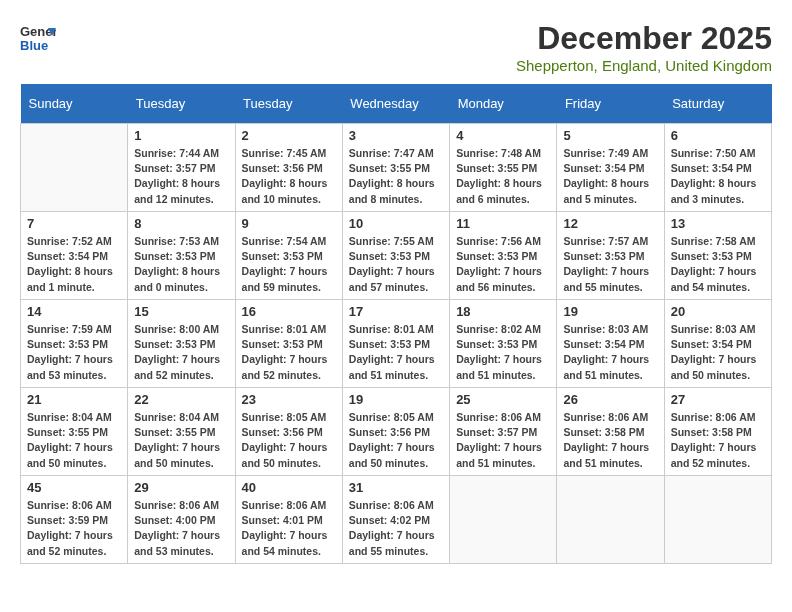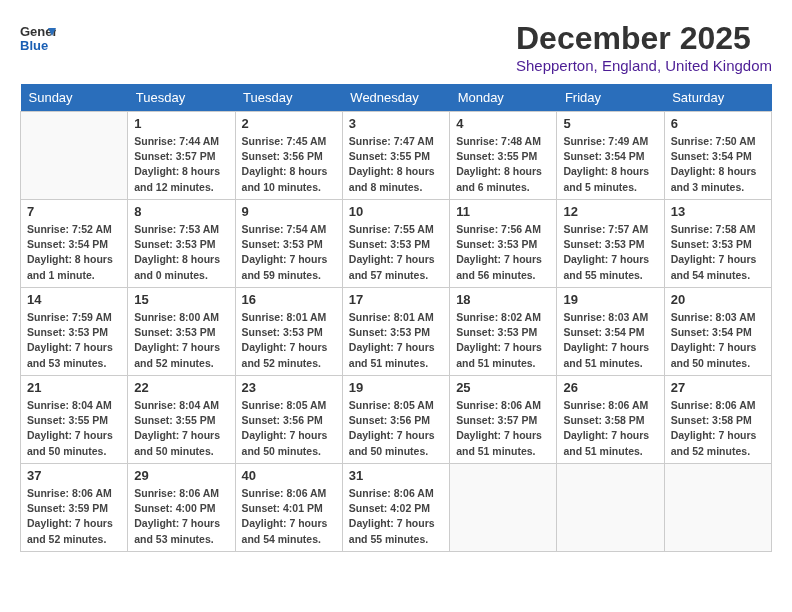--- a/index.html
+++ b/index.html
@@ -21,40 +21,41 @@
       align-items: center;
       font-size: 18px;
       font-weight: bold;
     }
     .logo-icon {
       width: 36px;
       height: 36px;
       margin-right: 4px;
     }
     .title-section {
+      text-align: right;
     }
     .month-title {
       font-size: 32px;
       font-weight: bold;
       color: #333;
     }
     .location {
       font-size: 15px;
-      color: #4c1d95;
+      color: #4d7c0f;
     }
     table {
       width: 100%;
       border-collapse: collapse;
       table-layout: fixed;
     }
     th {
       background-color: #2a6ebb;
       color: white;
       text-align: left;
-      padding: 6px 8px;
+      padding: 12px 8px;
       font-size: 13px;
       font-weight: normal;
     }
     td {
       border: 1px solid #ccc;
       vertical-align: top;
       padding: 4px 6px;
       font-size: 11px;
       color: #333;
       height: 88px;
@@ -219,21 +220,21 @@
           <div class="day-number">26</div>
           <div class="day-info">Sunrise: 8:06 AM<br>Sunset: 3:58 PM<br>Daylight: 7 hours and 51 minutes.</div>
         </td>
         <td>
           <div class="day-number">27</div>
           <div class="day-info">Sunrise: 8:06 AM<br>Sunset: 3:58 PM<br>Daylight: 7 hours and 52 minutes.</div>
         </td>
       </tr>
       <tr>
         <td>
-          <div class="day-number">37</div>
+          <div class="day-number">45</div>
           <div class="day-info">Sunrise: 8:06 AM<br>Sunset: 3:59 PM<br>Daylight: 7 hours and 52 minutes.</div>
         </td>
         <td>
           <div class="day-number">29</div>
           <div class="day-info">Sunrise: 8:06 AM<br>Sunset: 4:00 PM<br>Daylight: 7 hours and 53 minutes.</div>
         </td>
         <td>
           <div class="day-number">40</div>
           <div class="day-info">Sunrise: 8:06 AM<br>Sunset: 4:01 PM<br>Daylight: 7 hours and 54 minutes.</div>
         </td>

